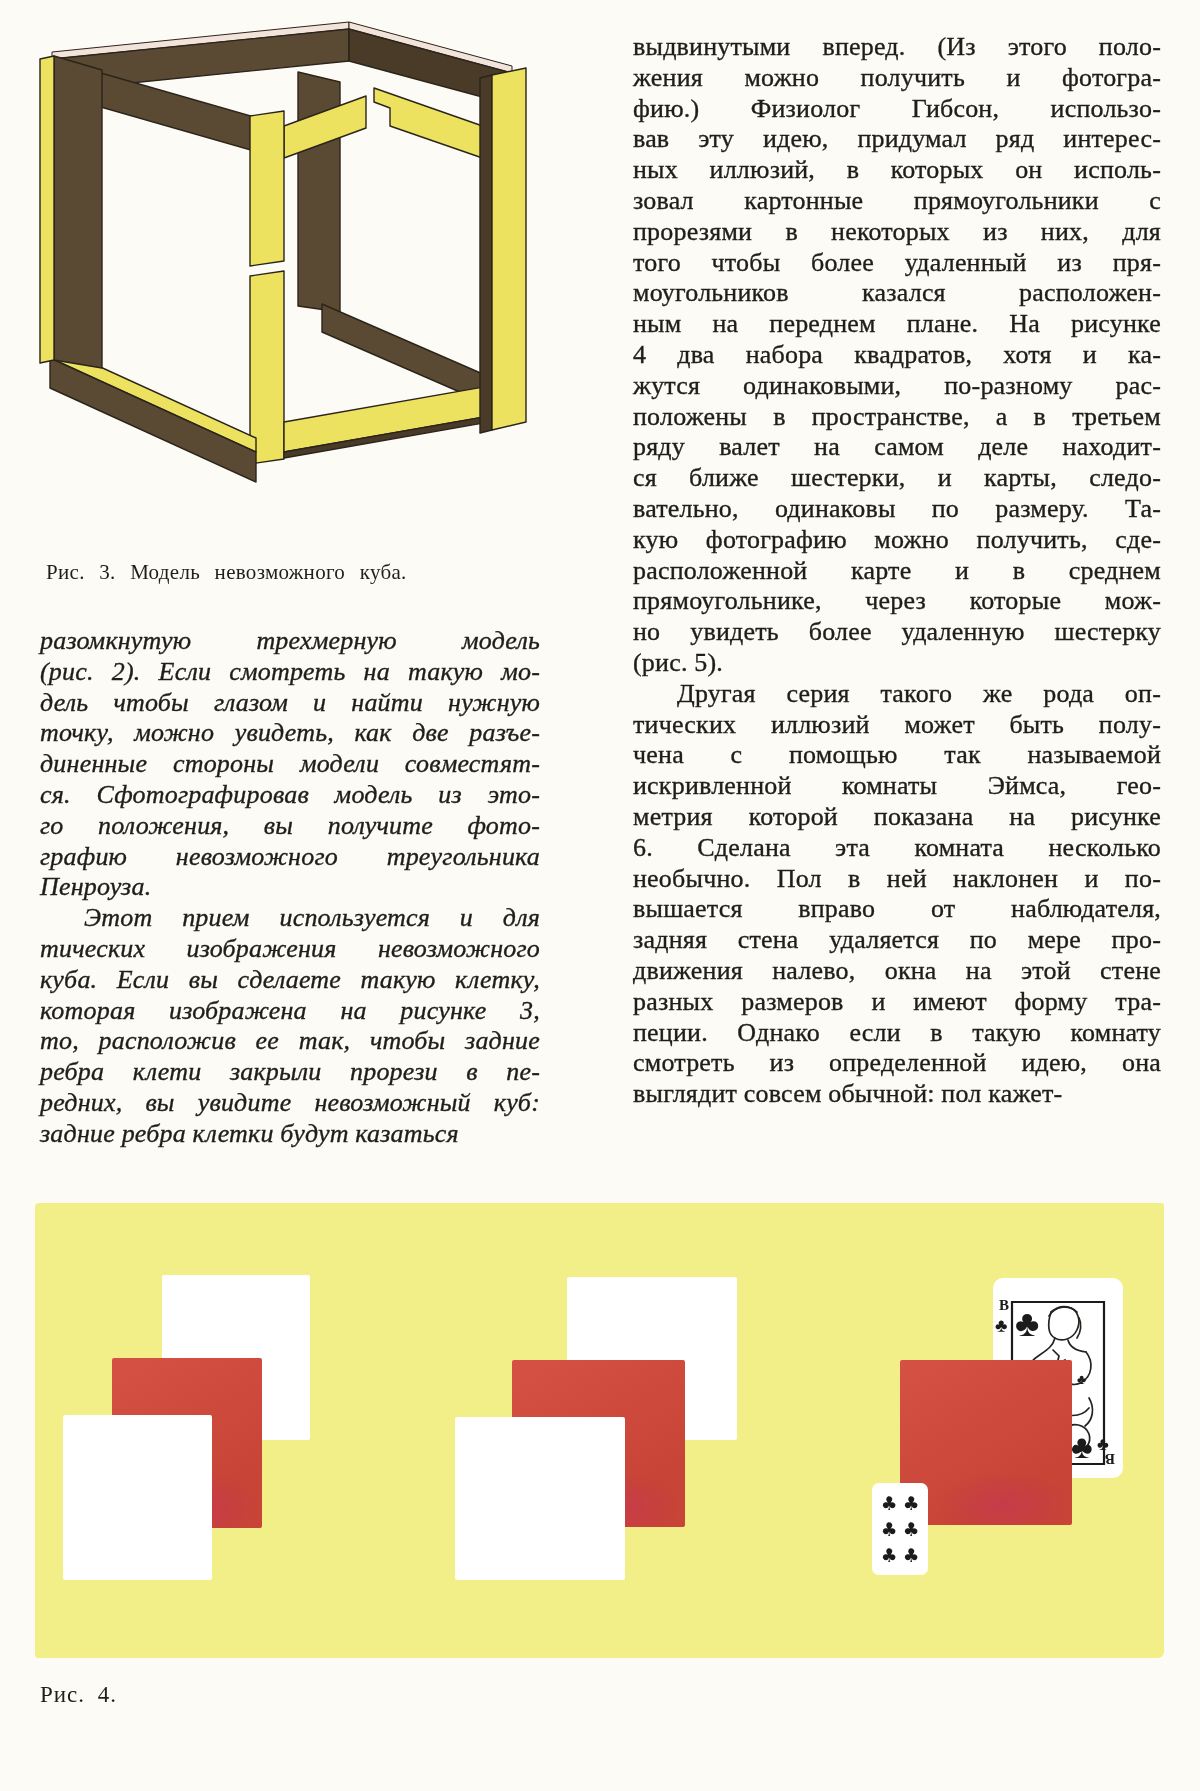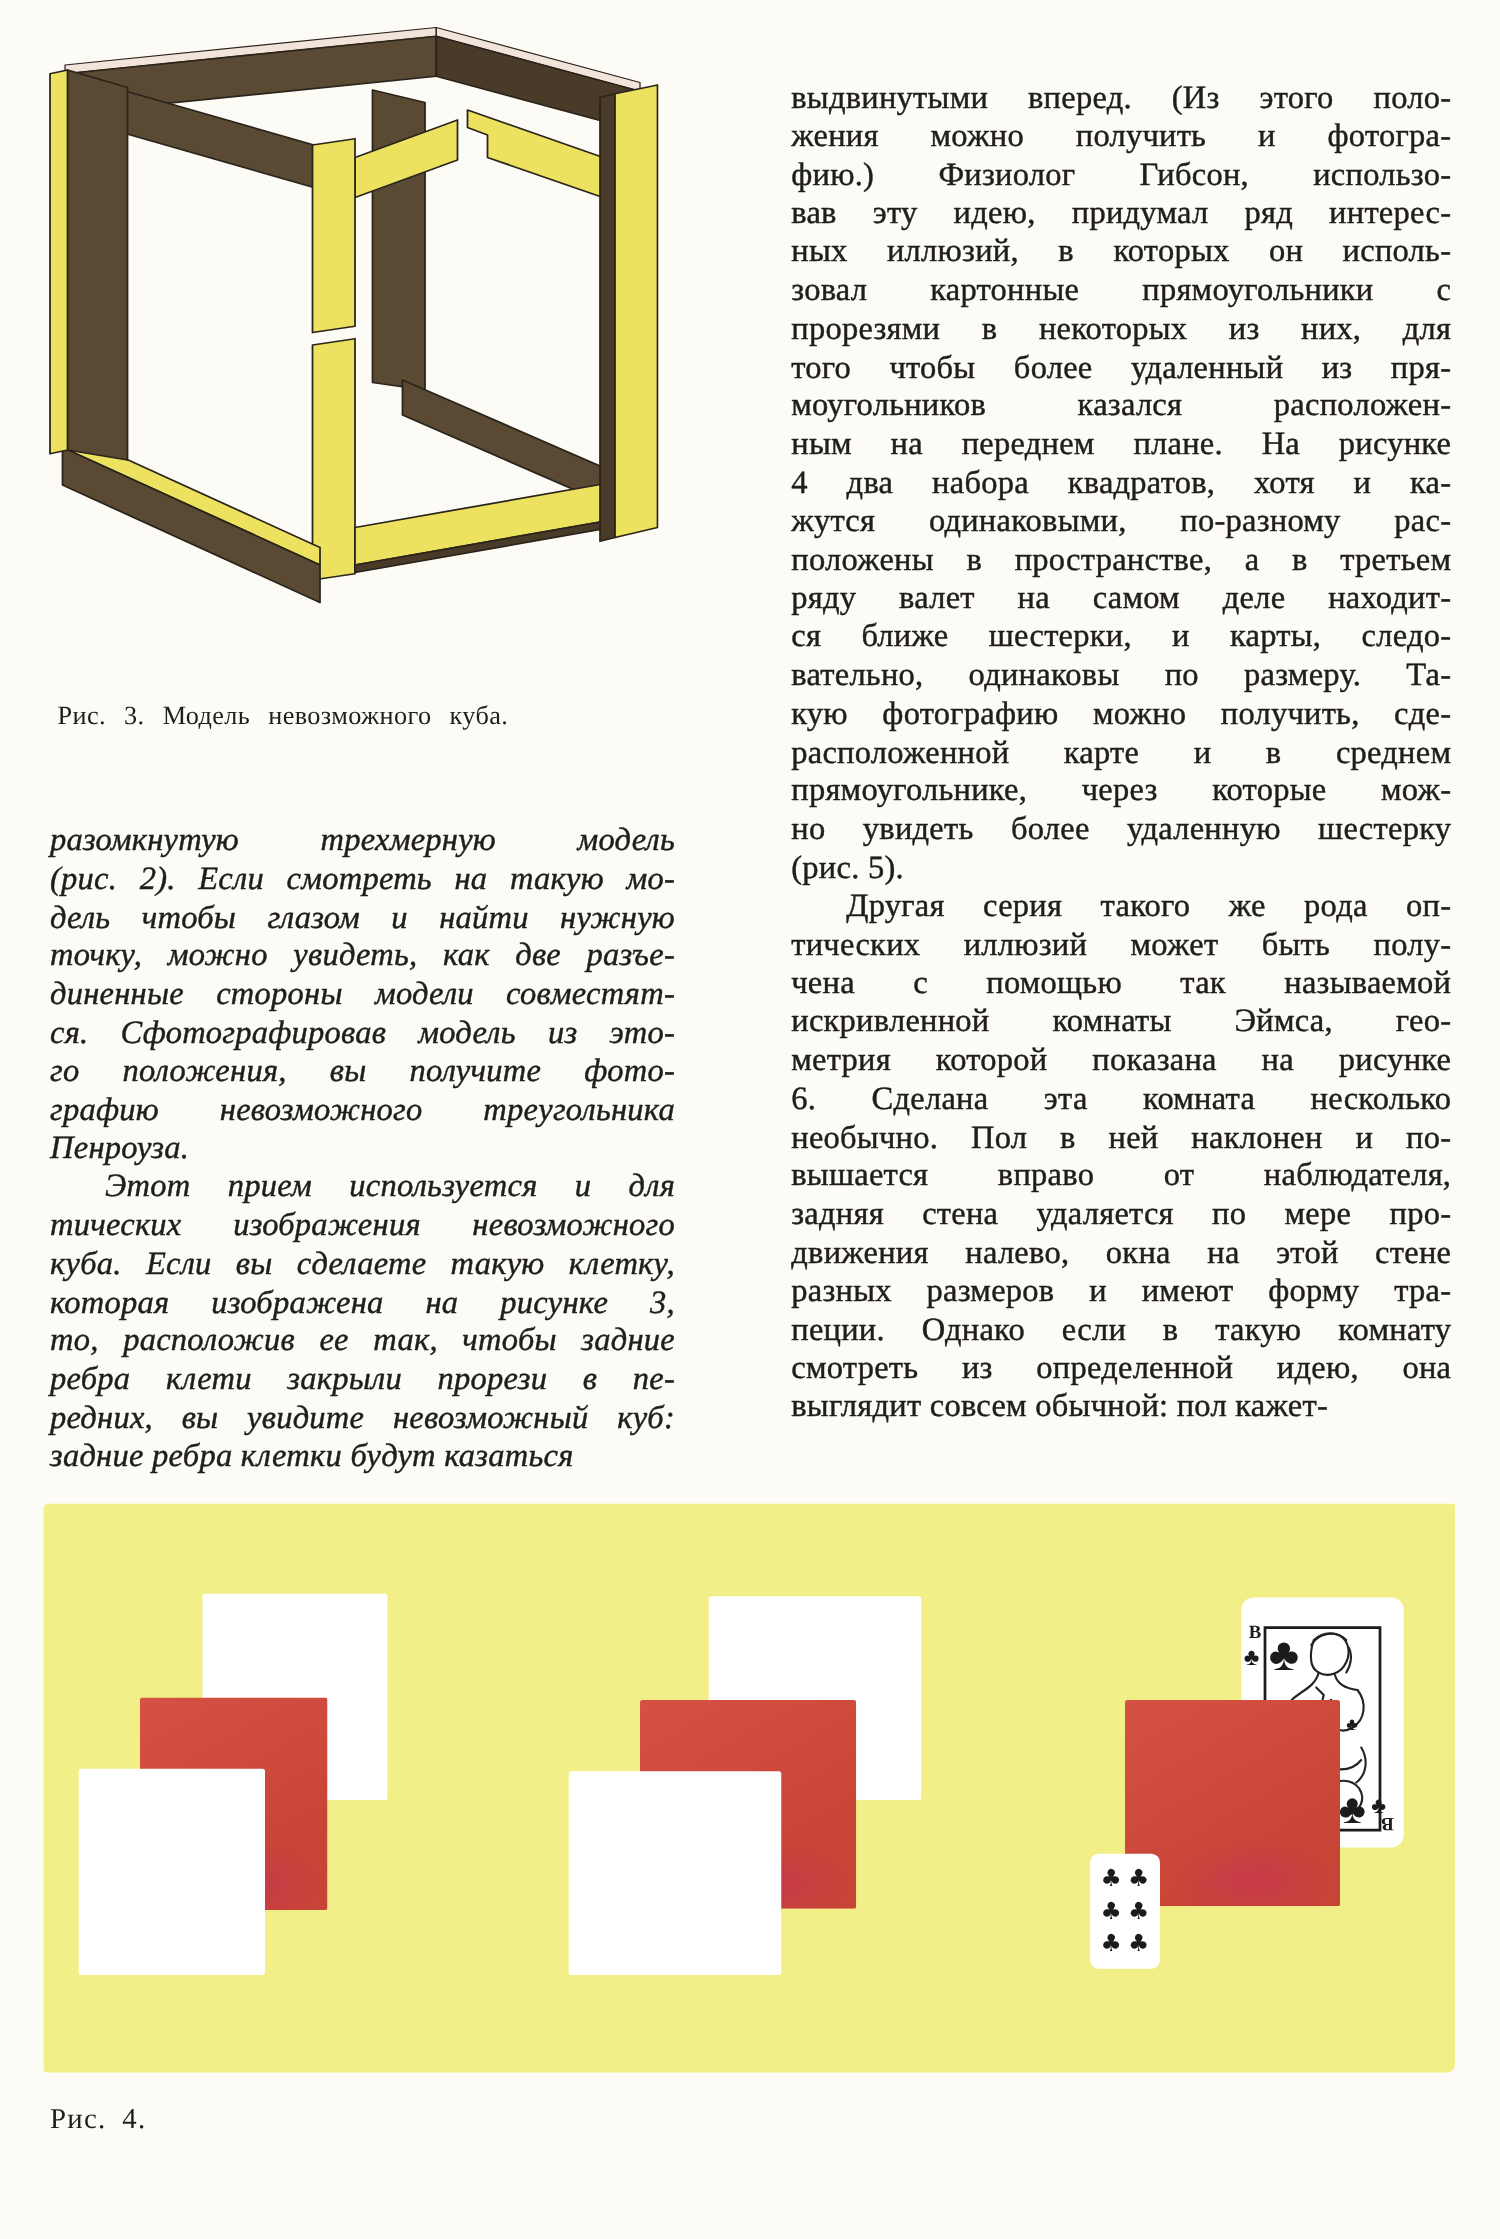--- a/index.html
+++ b/index.html
@@ -16,21 +16,21 @@
   }
   
   .fig3-art{position:absolute;left:22px;top:14px;width:505px;height:475px;}
   .fig3-caption{
     position:absolute;left:46px;top:560px;width:470px;
     font-size:21px;word-spacing:9px;letter-spacing:.3px;
     color:var(--ink);
   }
   
   .textcol{position:absolute;font-size:26px;line-height:30.8px;
-    -webkit-text-stroke:.35px currentColor;letter-spacing:.2px;margin-top:31px;}
+    -webkit-text-stroke:.35px currentColor;letter-spacing:.2px;}
   #col-left{left:40px;top:626px;width:500px;font-style:italic;}
   #col-right{left:633px;top:32px;width:528px;}
   .line{text-align:justify;text-align-last:justify;white-space:normal;}
   .line.plast{text-align-last:left;}
   .line.indent{text-indent:44px;}
   
   .panel{
     position:absolute;left:35px;top:1203px;width:1129px;height:455px;
     background:var(--panel-yellow);
     border-radius:4px 2px 6px 3px;

